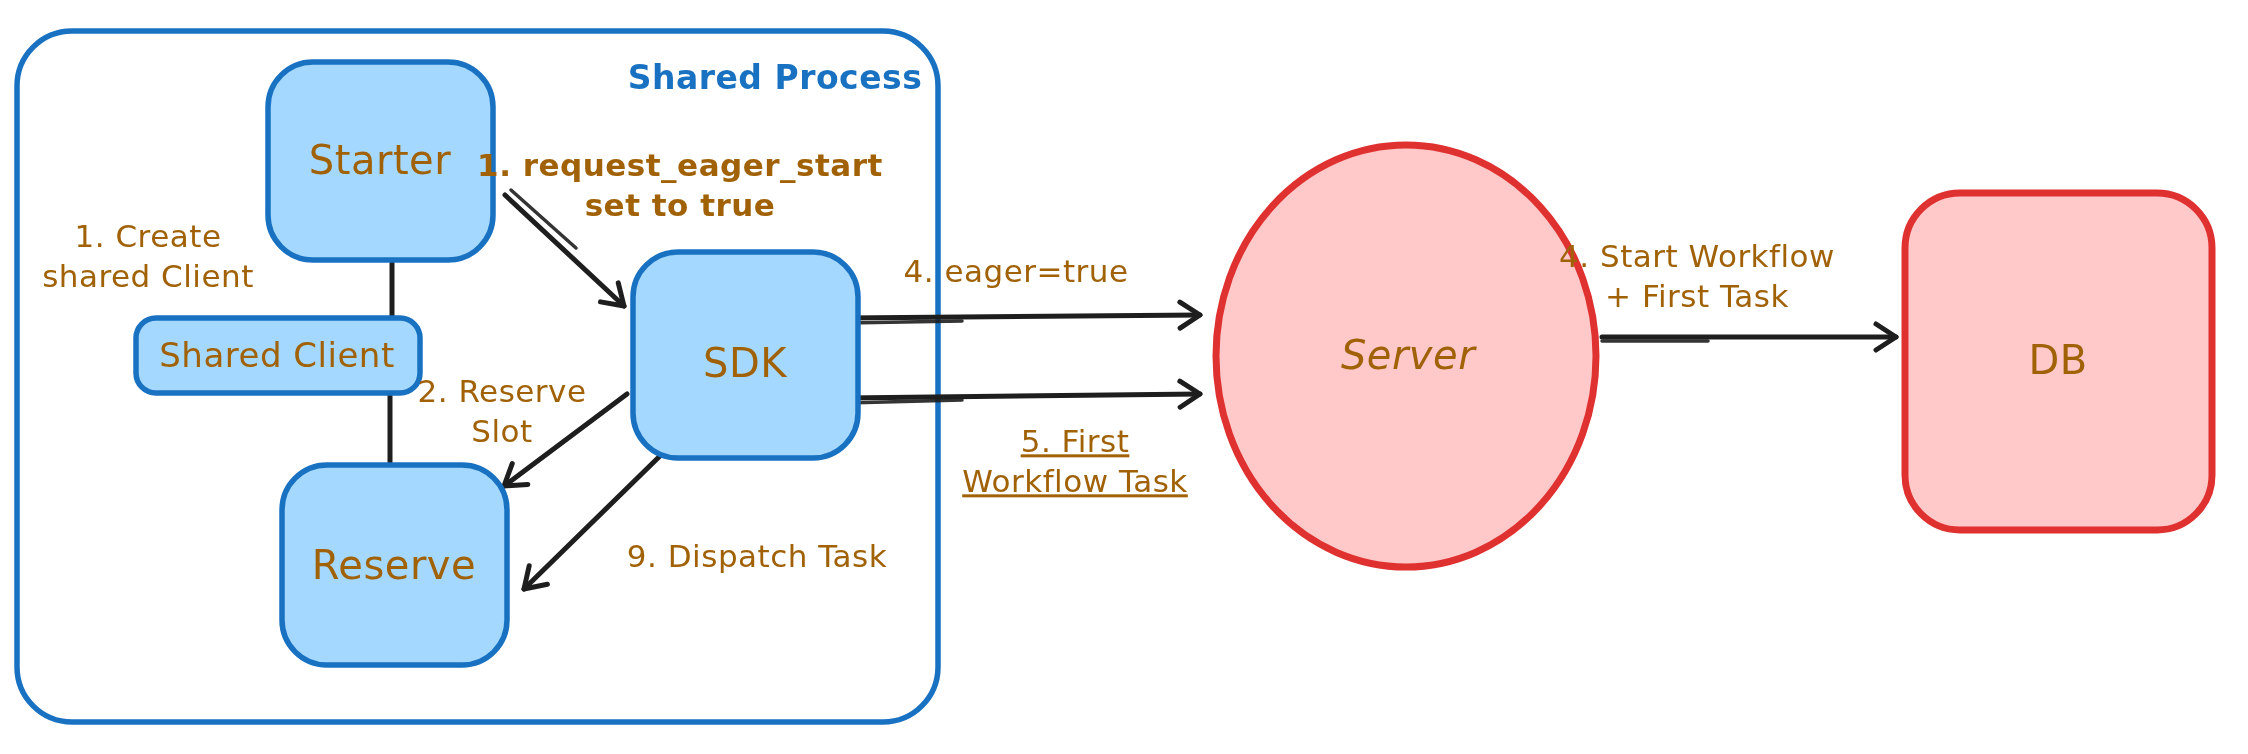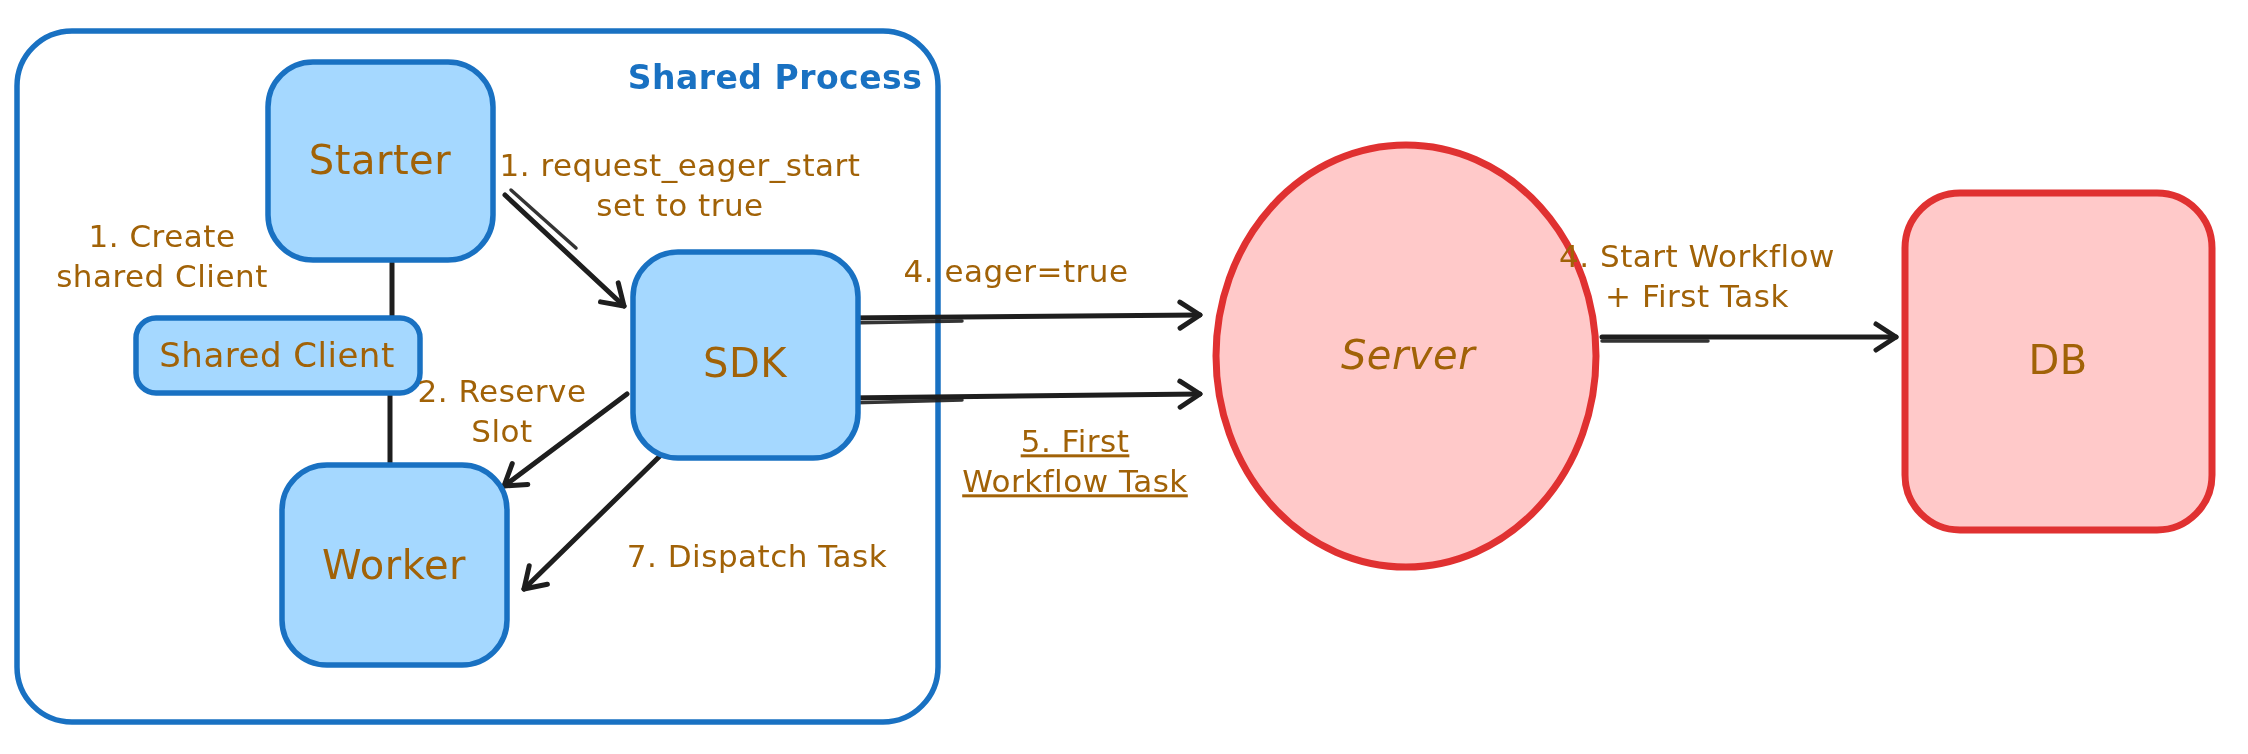--- a/index.html
+++ b/index.html
@@ -117,31 +117,31 @@
     <rect class="shape-blue" x="282" y="465" width="225" height="200" rx="45"></rect>
     <rect class="shape-blue" x="633" y="252" width="225" height="206" rx="45"></rect>
     <ellipse class="shape-red" cx="1406" cy="356" rx="190" ry="211"></ellipse>
     <rect class="shape-red" x="1905" y="193" width="307" height="337" rx="55"></rect>
   </svg>
 
   <div class="label frame-label" style="left:775px; top:78px;">Shared Process</div>
 
   <div class="label node-label" style="left:380px; top:161px;">Starter</div>
   <div class="label node-label-small" style="left:277px; top:356px;">Shared Client</div>
-  <div class="label node-label" style="left:394px; top:566px;">Worker</div>
+  <div class="label node-label" style="left:394px; top:566px;">Reserve</div>
   <div class="label node-label" style="left:745px; top:356px;margin-top:8px;">SDK</div>
   <div class="label node-label" style="left:1408px; top:356px;font-style:italic;">Server</div>
   <div class="label node-label" style="left:2058px; top:361px;">DB</div>
 
-  <div class="label annotation" style="left:162px; top:257px;">1. Create
+  <div class="label annotation" style="left:148px; top:257px;">1. Create
 shared Client</div>
-  <div class="label annotation" style="left:680px; top:186px;">1. request_eager_start
+  <div class="label annotation" style="left:680px; top:186px;font-weight:bold;">1. request_eager_start
 set to true</div>
   <div class="label annotation" style="left:502px; top:412px;">2. Reserve
 Slot</div>
   <div class="label annotation" style="left:1016px; top:272px;">4. eager=true</div>
   <div class="label annotation" style="left:1075px; top:462px;text-decoration:underline;">5. First
 Workflow Task</div>
-  <div class="label annotation" style="left:757px; top:557px;">7. Dispatch Task</div>
+  <div class="label annotation" style="left:757px; top:557px;">9. Dispatch Task</div>
   <div class="label annotation" style="left:1697px; top:277px;">4. Start Workflow
 + First Task</div>
 
 </div>
 
 </body></html>

